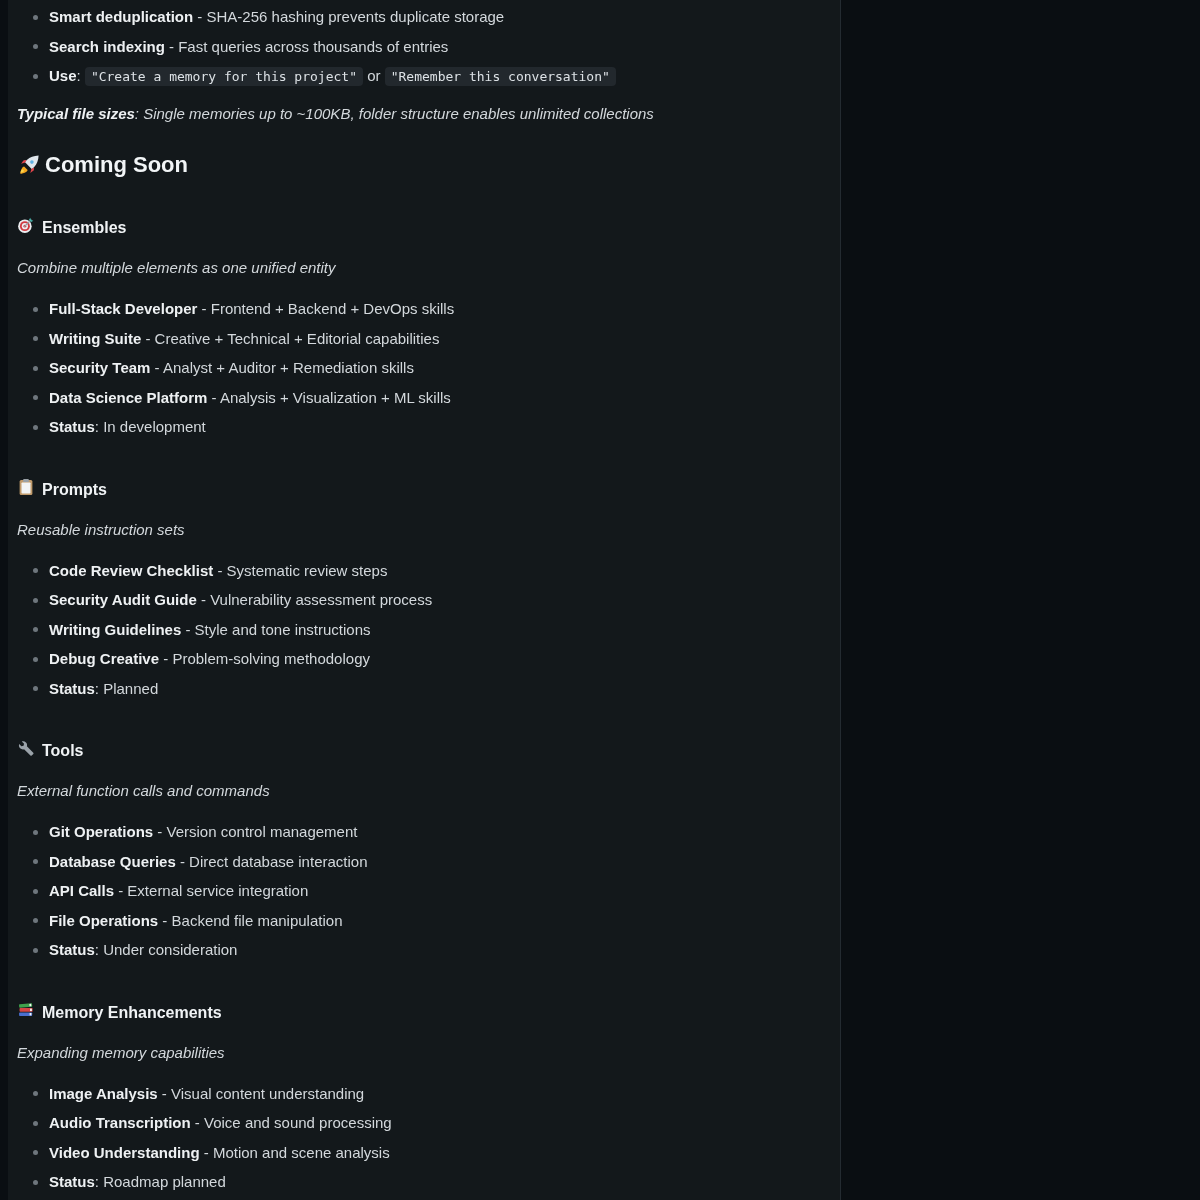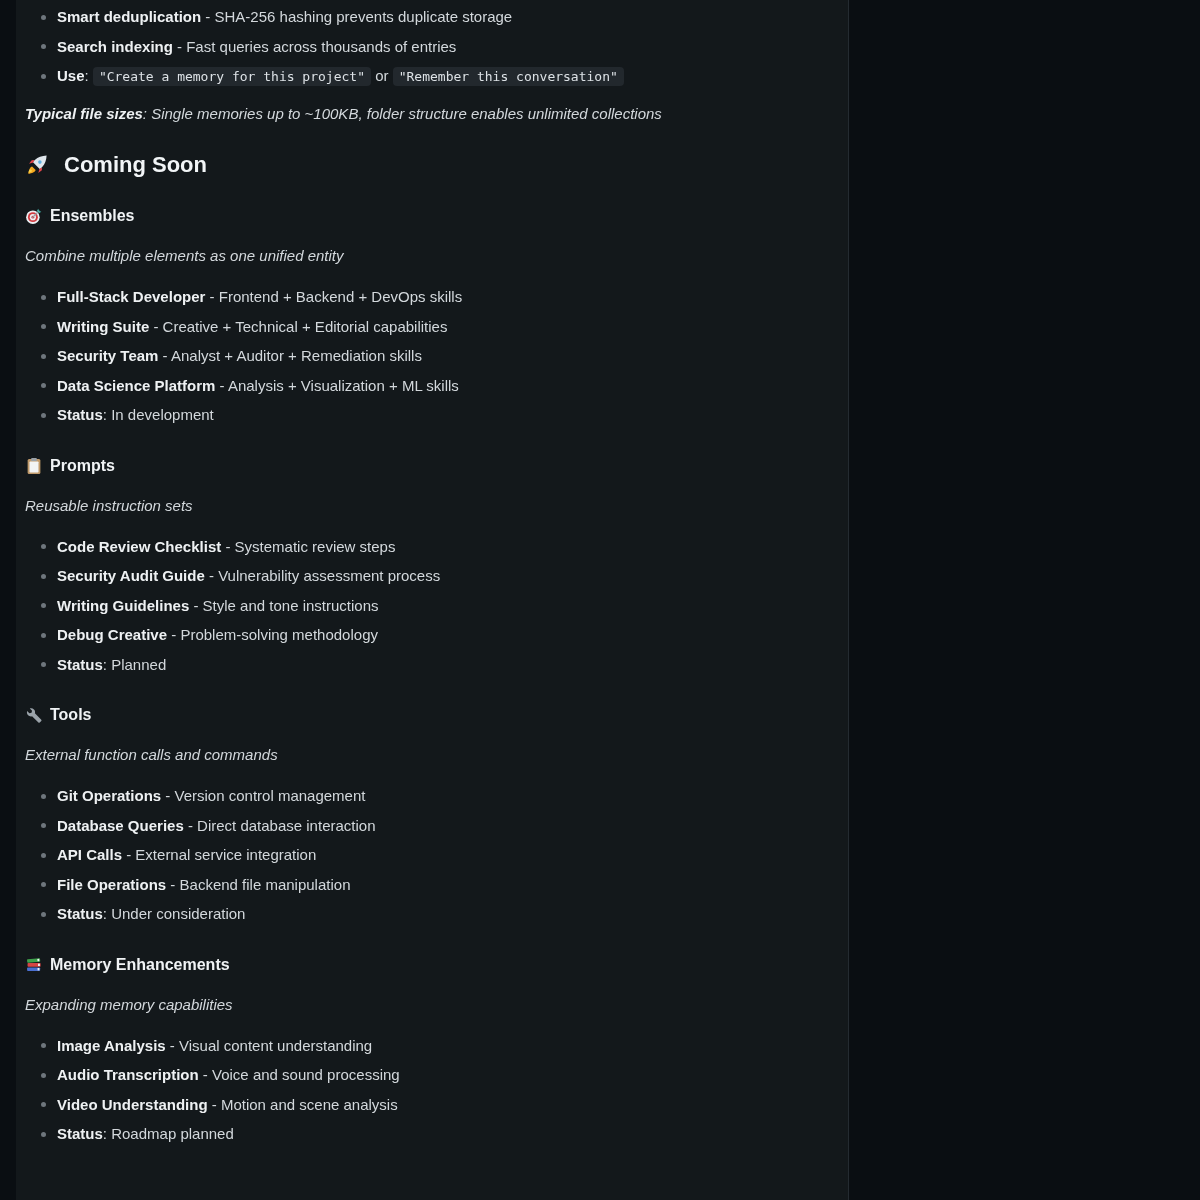--- a/index.html
+++ b/index.html
@@ -3,21 +3,21 @@
 <meta charset="utf-8">
 <style>
   html,body{margin:0;padding:0;}
   body{
     width:1200px;height:1200px;overflow:hidden;
     background:#0a0e12;
     font-family:"Liberation Sans",sans-serif;
     -webkit-font-smoothing:antialiased;
   }
   .content{
-    position:absolute;left:16px;top:0;box-sizing:border-box;
+    position:absolute;left:8px;top:0;box-sizing:border-box;
     width:833px;height:1200px;
     background:#13181b;
     border-right:1px solid #242b31;
     padding:5px 40px 0 9px;
     color:#d3d8dc;
     font-size:15px;line-height:24px;
   }
   .b{font-weight:700;color:#eef1f3;}
   .blist{list-style:none;margin:0;padding:0;}
   .blist.toplist{margin-bottom:14px;}
@@ -28,28 +28,28 @@
   }
   .para{margin:0 0 17px 0;font-style:italic;}
   .code{
     font-family:"DejaVu Sans Mono",monospace;
     font-size:13px;line-height:18px;
     background:#22282d;color:#dde2e6;
     padding:2px 6px;border-radius:4px;
     white-space:nowrap;
   }
   h2{
-    display:flex;align-items:center;gap:15px;
+    display:flex;align-items:center;gap:4px;
     font-size:22px;line-height:28px;font-weight:700;
     color:#f2f5f7;margin:25px 0 4px 0;
   }
   h3{
-    display:flex;align-items:center;gap:7px;
+    display:flex;align-items:flex-start;gap:7px;
     font-size:16px;line-height:24px;font-weight:700;
-    color:#f0f3f5;margin:0 0 16px 0;
+    color:#f0f3f5;margin:12px 0 16px 0;
   }
   section{padding-top:21px;}
   .icon{display:inline-flex;align-items:center;justify-content:center;flex:none;}
   .h2i, .h2i svg{width:24px;height:24px;}
   .h3i, .h3i svg{width:18px;height:18px;}
 </style>
 </head>
 <body>
 
 <main class="content">

